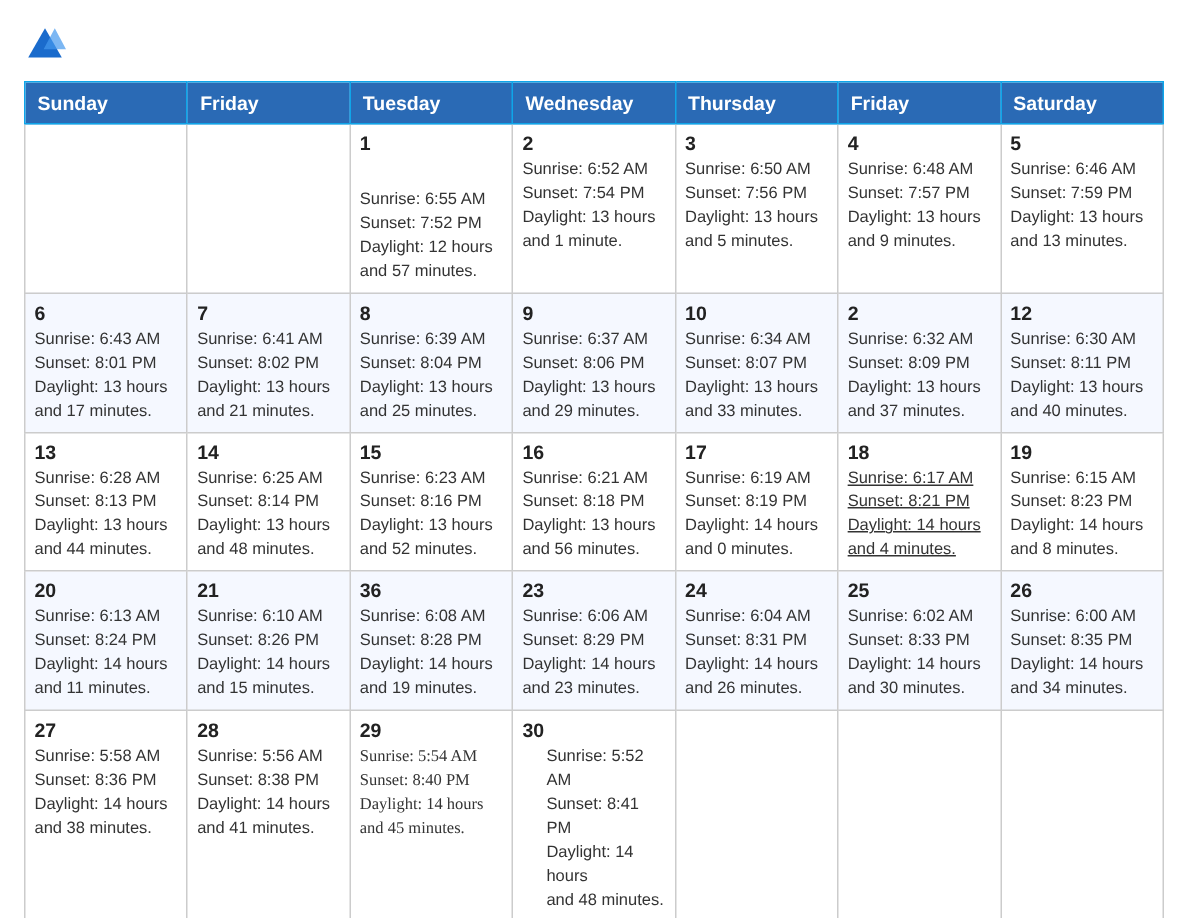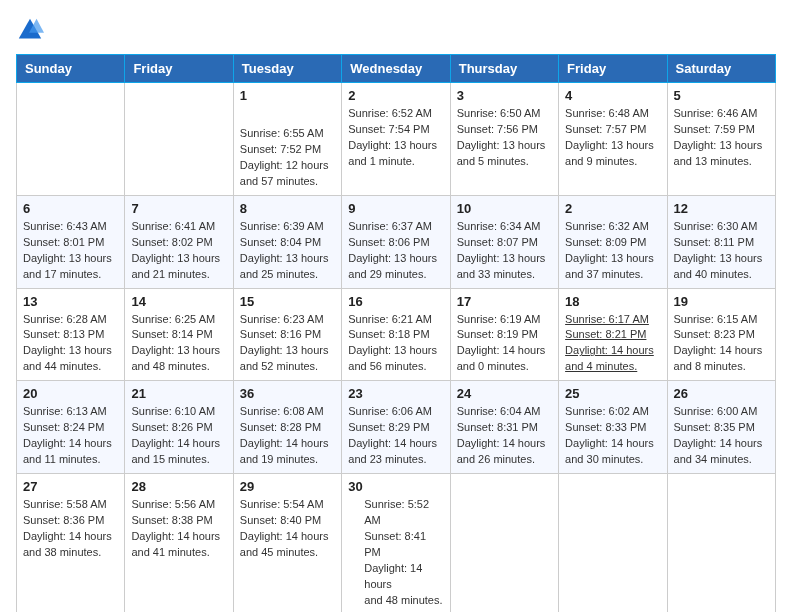--- a/index.html
+++ b/index.html
@@ -333,21 +333,21 @@
         </td>
         <td>
           <div class="day-number">28</div>
           <div class="day-info" style="white-space: pre-line;">Sunrise: 5:56 AM
 Sunset: 8:38 PM
 Daylight: 14 hours
 and 41 minutes.</div>
         </td>
         <td>
           <div class="day-number">29</div>
-          <div class="day-info" style="white-space: pre-line;">Sunrise: 5:54 AM
+          <div class="day-info" style="white-space: pre-line; font-family: Liberation Serif, serif;">Sunrise: 5:54 AM
 Sunset: 8:40 PM
 Daylight: 14 hours
 and 45 minutes.</div>
         </td>
         <td>
           <div class="day-number">30</div>
           <div class="day-info" style="white-space: pre-line; margin-left: 16px;">Sunrise: 5:52 AM
 Sunset: 8:41 PM
 Daylight: 14 hours
 and 48 minutes.</div>

